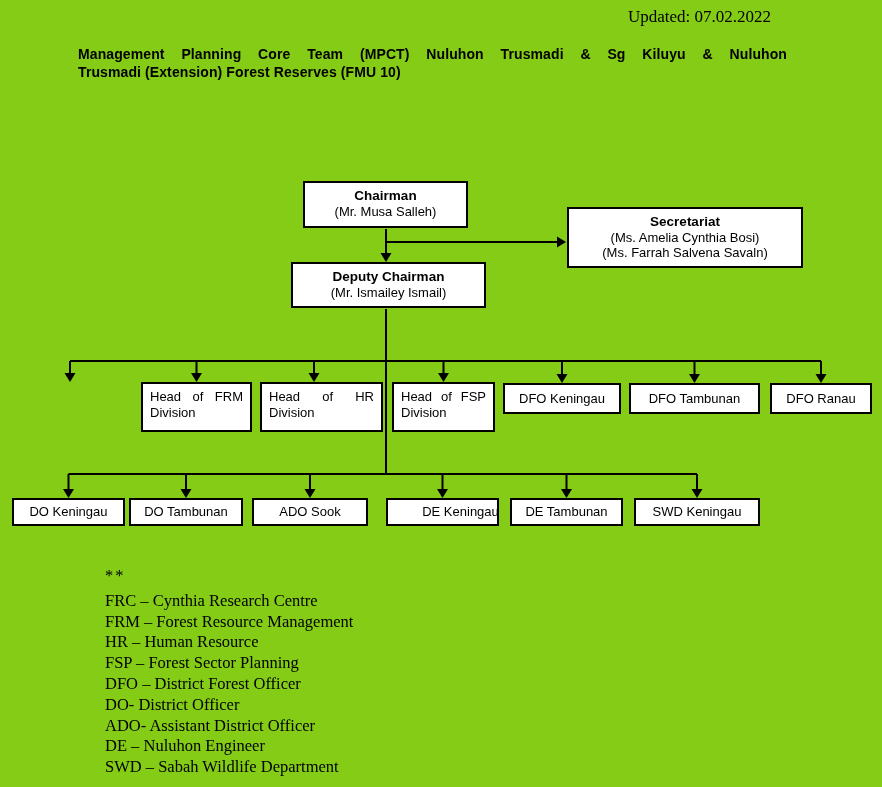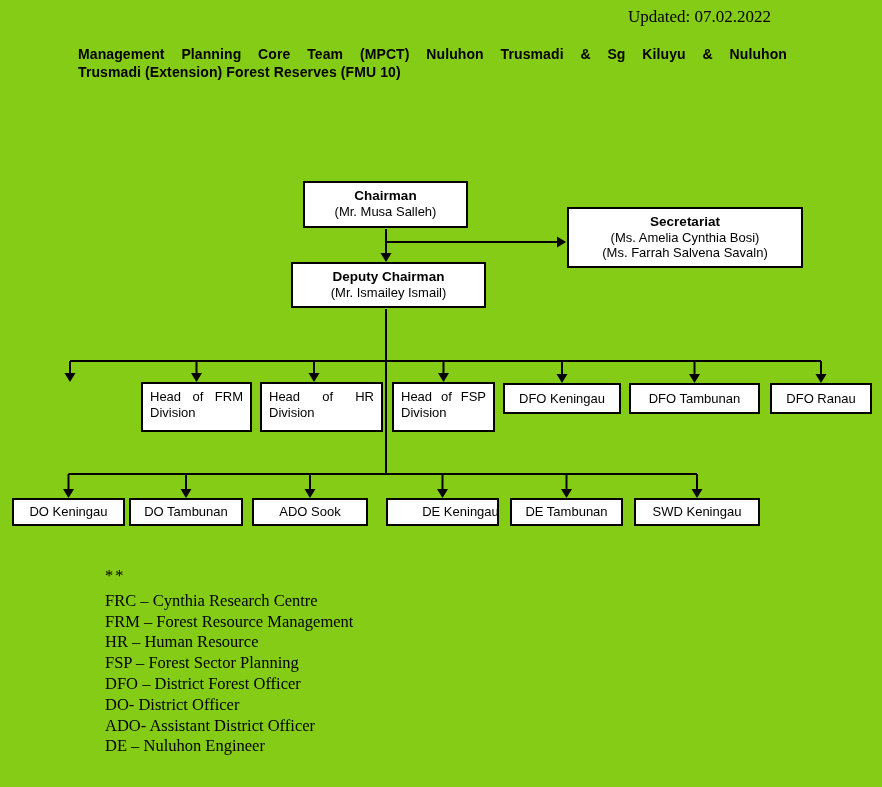--- a/index.html
+++ b/index.html
@@ -197,15 +197,16 @@
   <div class="legend">
     <div class="legend-marker">**</div>
     <div class="legend-item">FRC – Cynthia Research Centre</div>
     <div class="legend-item">FRM – Forest Resource Management</div>
     <div class="legend-item">HR – Human Resource</div>
     <div class="legend-item">FSP – Forest Sector Planning</div>
     <div class="legend-item">DFO – District Forest Officer</div>
     <div class="legend-item">DO- District Officer</div>
     <div class="legend-item">ADO- Assistant District Officer</div>
     <div class="legend-item">DE – Nuluhon Engineer</div>
+    <div class="legend-item">SWD – Sabah Wildlife Department</div>
   </div>
 
 </div>
 
 </body></html>

